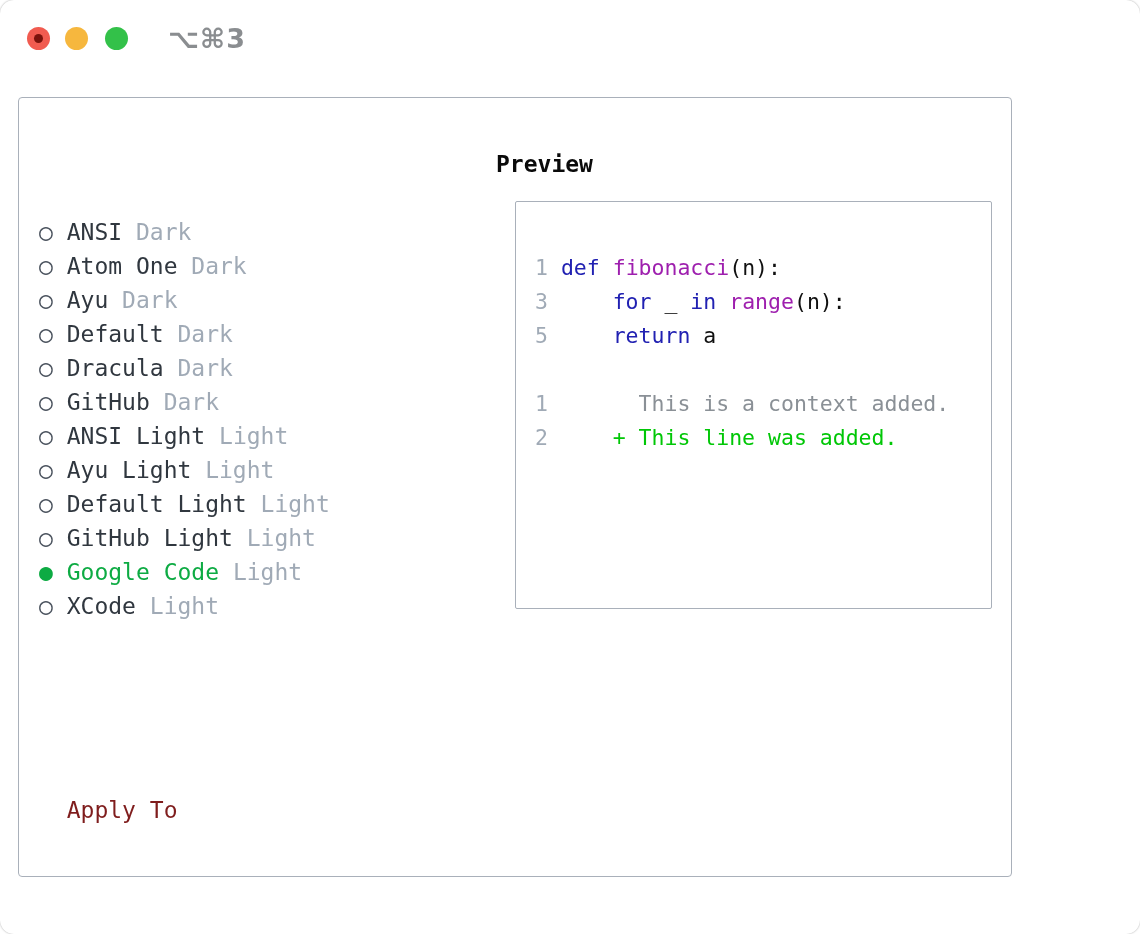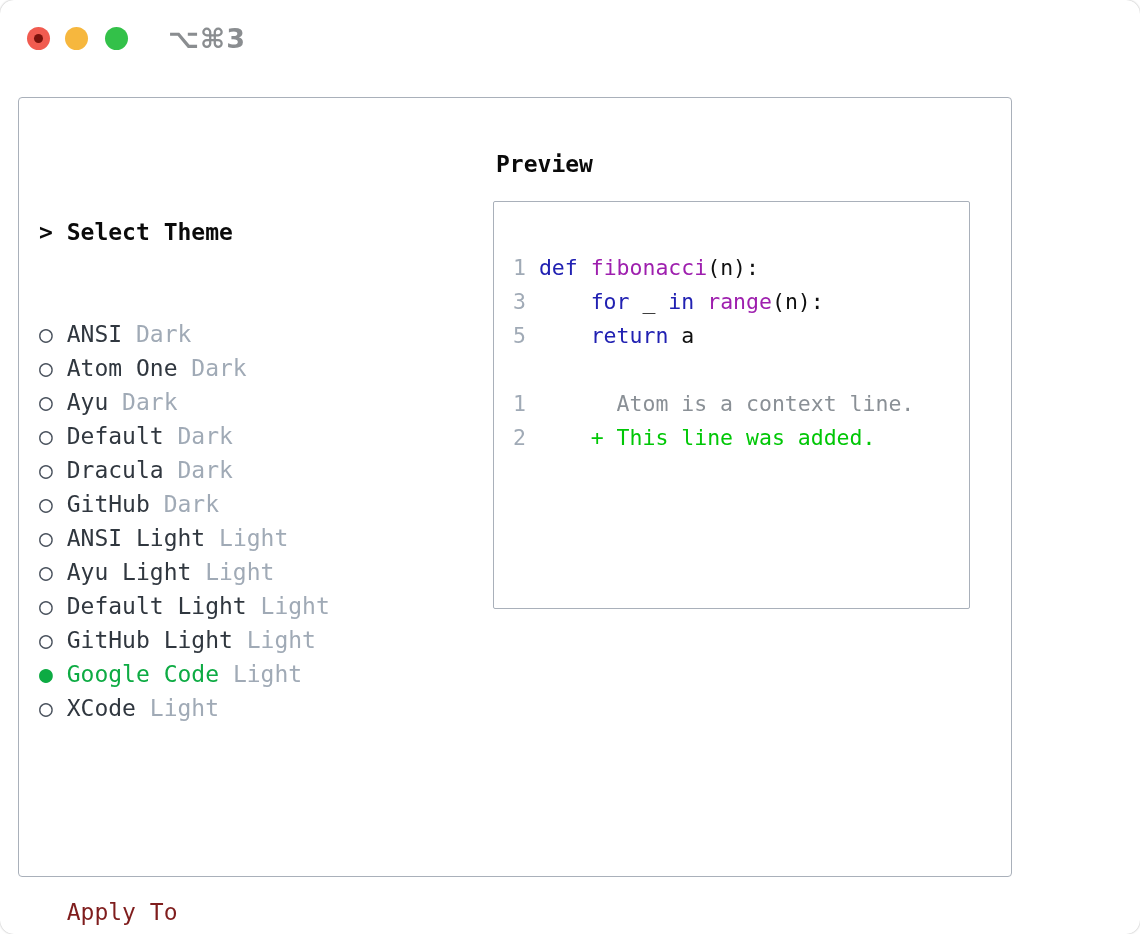--- a/index.html
+++ b/index.html
@@ -39,21 +39,21 @@
   .row{height:34px;}
   .row .marker{color:var(--marker);}
   .row .label{color:var(--dark);}
   .row .suffix{color:var(--muted);margin-top:32px;}
   .row.sel .marker,.row.sel .label{color:var(--accent);}
   .hdr{color:var(--black);font-weight:bold;}
   .subhdr{color:#7f1d1d;}
   .blank{height:34px;}
   
   .preview-title{position:absolute;left:477px;top:49px;font-size:23px;line-height:34px;color:var(--black);font-weight:bold;}
-  .preview-box{position:absolute;left:474px;top:103px;width:477px;height:408px;border:1.5px solid var(--border);border-radius:2px;box-sizing:border-box;padding:49px 0 0 19px;overflow:hidden;background:#fff;}
+  .preview-box{position:absolute;left:496px;top:103px;width:477px;height:408px;border:1.5px solid var(--border);border-radius:2px;box-sizing:border-box;padding:49px 0 0 19px;overflow:hidden;background:#fff;}
   .pline{font-size:21.5px;line-height:34px;height:34px;white-space:pre;}
   .tok-ln{color:var(--muted);}
   .tok-kw{color:var(--kw);}
   .tok-fn{color:var(--fn);}
   .tok-num{color:var(--num);}
   .tok-code{color:var(--code);}
   .tok-ctx{color:var(--ctx);}
   .tok-del{color:var(--del);}
   .tok-add{color:var(--add);}
 </style>
@@ -63,34 +63,33 @@
 <div class="window">
 
   <div class="light red"></div>
   <div class="light yellow"></div>
   <div class="light green"></div>
   <div class="win-title">⌥⌘3</div>
 
   <div class="panel">
 
     <div class="left-col">
-      <div class="row hdr"><span>&gt;</span><span> </span><span>Select Theme</span></div>
       <div><div class="row"><span class="marker">○ </span><span class="label">ANSI</span><span class="suffix"> Dark</span></div><div class="row"><span class="marker">○ </span><span class="label">Atom One</span><span class="suffix"> Dark</span></div><div class="row"><span class="marker">○ </span><span class="label">Ayu</span><span class="suffix"> Dark</span></div><div class="row"><span class="marker">○ </span><span class="label">Default</span><span class="suffix"> Dark</span></div><div class="row"><span class="marker">○ </span><span class="label">Dracula</span><span class="suffix"> Dark</span></div><div class="row"><span class="marker">○ </span><span class="label">GitHub</span><span class="suffix"> Dark</span></div><div class="row"><span class="marker">○ </span><span class="label">ANSI Light</span><span class="suffix"> Light</span></div><div class="row"><span class="marker">○ </span><span class="label">Ayu Light</span><span class="suffix"> Light</span></div><div class="row"><span class="marker">○ </span><span class="label">Default Light</span><span class="suffix"> Light</span></div><div class="row"><span class="marker">○ </span><span class="label">GitHub Light</span><span class="suffix"> Light</span></div><div class="row sel"><span class="marker">● </span><span class="label">Google Code</span><span class="suffix"> Light</span></div><div class="row"><span class="marker">○ </span><span class="label">XCode</span><span class="suffix"> Light</span></div></div>
       <div class="blank"></div>
       <div class="row subhdr"><span>  </span><span>Apply To</span></div>
       
       
       
       
     </div>
 
     <div class="preview-title">Preview</div>
     <div class="preview-box">
         <div class="pline"><span class="tok-ln">1 </span><span class="tok-kw">def</span><span class="tok-code"> </span><span class="tok-fn">fibonacci</span><span class="tok-code">(n):</span></div>
         <div class="pline"><span class="tok-ln">3 </span><span class="tok-code">    </span><span class="tok-kw">for</span><span class="tok-code"> _ </span><span class="tok-kw">in</span><span class="tok-code"> </span><span class="tok-fn">range</span><span class="tok-code">(n):</span></div>
         <div class="pline"><span class="tok-ln">5 </span><span class="tok-code">    </span><span class="tok-kw">return</span><span class="tok-code"> a</span></div>
         <div class="pline"></div>
-        <div class="pline"><span class="tok-ln">1 </span><span class="tok-ctx">      Atom is a context line.</span></div>
+        <div class="pline"><span class="tok-ln">1 </span><span class="tok-ctx">      This is a context added.</span></div>
         <div class="pline"><span class="tok-ln">2 </span><span class="tok-add">    + This line was added.</span></div>
       </div>
 
   </div>
 </div>
 
 </body></html>

